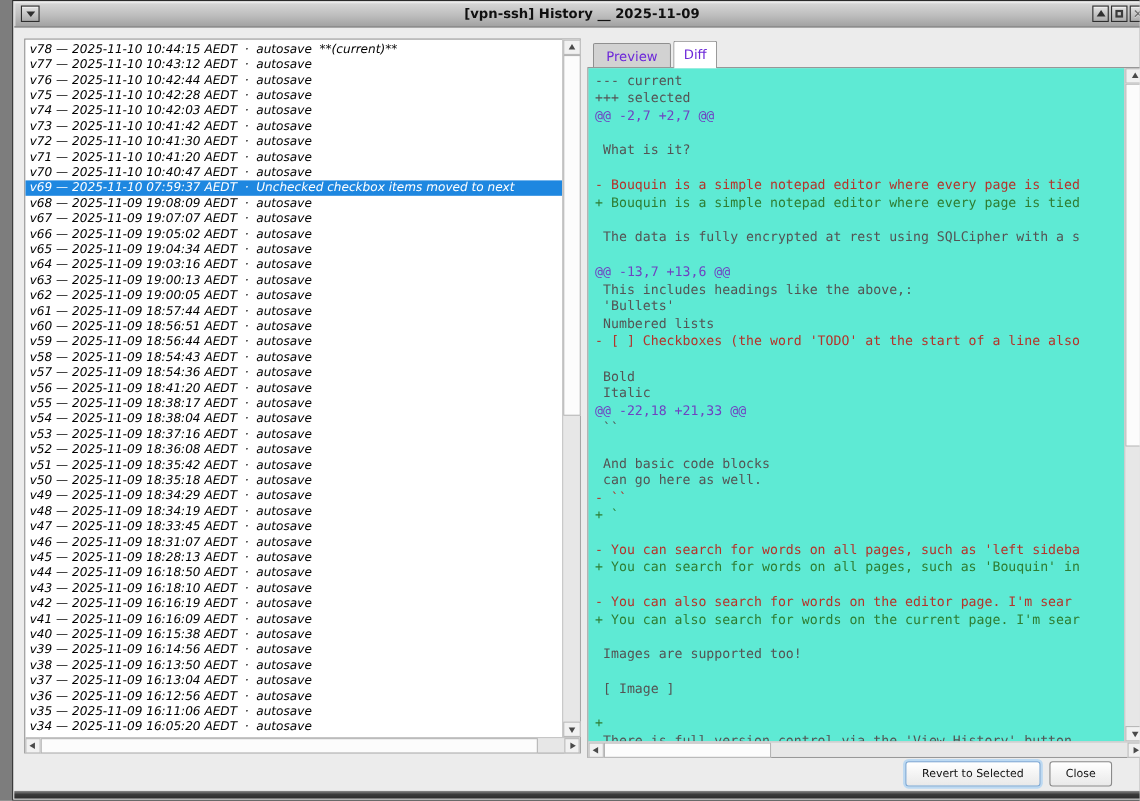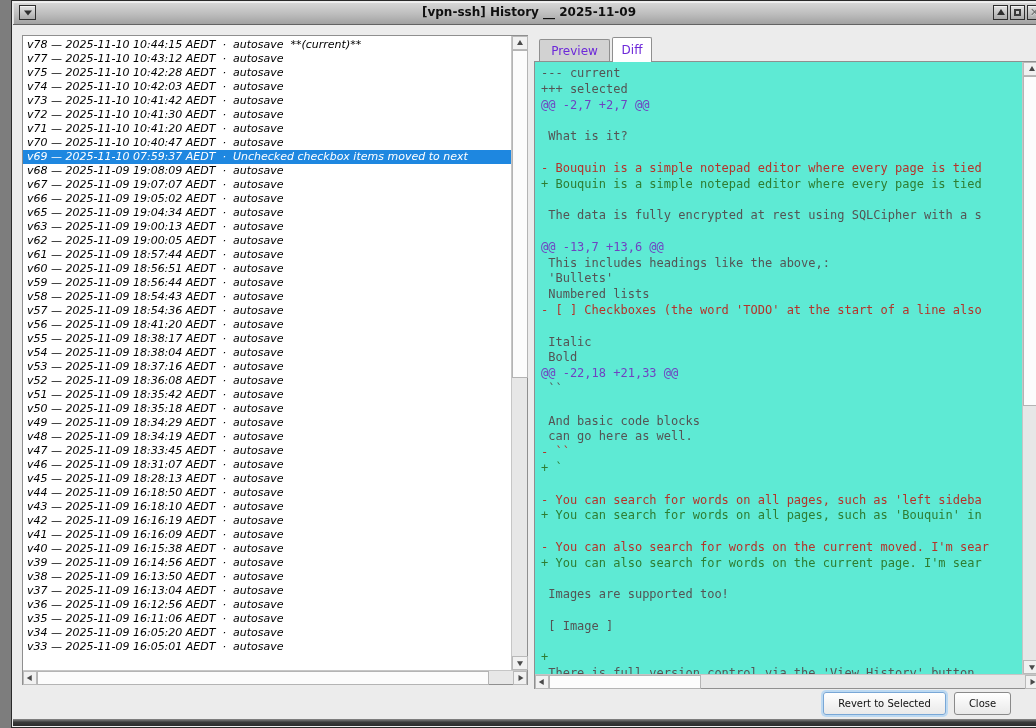--- a/index.html
+++ b/index.html
@@ -136,31 +136,33 @@
     </div>
     <div class="tb-btn close">
       <span class="xg">✕</span>
     </div>
   </div>
 
   <div class="list-container">
     <div class="list-rows">
         <div class="lrow">v78 — 2025-11-10 10:44:15 AEDT  ·  autosave  **(current)**</div>
         <div class="lrow">v77 — 2025-11-10 10:43:12 AEDT  ·  autosave</div>
+        <div class="lrow">v76 — 2025-11-10 10:42:44 AEDT  ·  autosave</div>
         <div class="lrow">v75 — 2025-11-10 10:42:28 AEDT  ·  autosave</div>
         <div class="lrow">v74 — 2025-11-10 10:42:03 AEDT  ·  autosave</div>
         <div class="lrow">v73 — 2025-11-10 10:41:42 AEDT  ·  autosave</div>
         <div class="lrow">v72 — 2025-11-10 10:41:30 AEDT  ·  autosave</div>
         <div class="lrow">v71 — 2025-11-10 10:41:20 AEDT  ·  autosave</div>
         <div class="lrow">v70 — 2025-11-10 10:40:47 AEDT  ·  autosave</div>
         <div class="lrow selected">v69 — 2025-11-10 07:59:37 AEDT  ·  Unchecked checkbox items moved to next</div>
         <div class="lrow">v68 — 2025-11-09 19:08:09 AEDT  ·  autosave</div>
         <div class="lrow">v67 — 2025-11-09 19:07:07 AEDT  ·  autosave</div>
         <div class="lrow">v66 — 2025-11-09 19:05:02 AEDT  ·  autosave</div>
         <div class="lrow">v65 — 2025-11-09 19:04:34 AEDT  ·  autosave</div>
+        <div class="lrow">v64 — 2025-11-09 19:03:16 AEDT  ·  autosave</div>
         <div class="lrow">v63 — 2025-11-09 19:00:13 AEDT  ·  autosave</div>
         <div class="lrow">v62 — 2025-11-09 19:00:05 AEDT  ·  autosave</div>
         <div class="lrow">v61 — 2025-11-09 18:57:44 AEDT  ·  autosave</div>
         <div class="lrow">v60 — 2025-11-09 18:56:51 AEDT  ·  autosave</div>
         <div class="lrow">v59 — 2025-11-09 18:56:44 AEDT  ·  autosave</div>
         <div class="lrow">v58 — 2025-11-09 18:54:43 AEDT  ·  autosave</div>
         <div class="lrow">v57 — 2025-11-09 18:54:36 AEDT  ·  autosave</div>
         <div class="lrow">v56 — 2025-11-09 18:41:20 AEDT  ·  autosave</div>
         <div class="lrow">v55 — 2025-11-09 18:38:17 AEDT  ·  autosave</div>
         <div class="lrow">v54 — 2025-11-09 18:38:04 AEDT  ·  autosave</div>
@@ -222,34 +224,34 @@
         <div class="dline add">+ Bouquin is a simple notepad editor where every page is tied</div>
         <div class="dline blank"></div>
         <div class="dline ctx"> The data is fully encrypted at rest using SQLCipher with a s</div>
         <div class="dline blank"></div>
         <div class="dline hunk">@@ -13,7 +13,6 @@</div>
         <div class="dline ctx"> This includes headings like the above,:</div>
         <div class="dline ctx"> 'Bullets'</div>
         <div class="dline ctx"> Numbered lists</div>
         <div class="dline del">- [ ] Checkboxes (the word 'TODO' at the start of a line also</div>
         <div class="dline blank"></div>
+        <div class="dline ctx"> Bold</div>
         <div class="dline ctx"> Italic</div>
-        <div class="dline ctx"> Bold</div>
         <div class="dline hunk">@@ -22,18 +21,33 @@</div>
         <div class="dline ctx"> ``</div>
         <div class="dline blank"></div>
         <div class="dline ctx"> And basic code blocks</div>
         <div class="dline ctx"> can go here as well.</div>
         <div class="dline del">- ``</div>
         <div class="dline add">+ `</div>
         <div class="dline blank"></div>
         <div class="dline del">- You can search for words on all pages, such as 'left sideba</div>
         <div class="dline add">+ You can search for words on all pages, such as 'Bouquin' in</div>
         <div class="dline blank"></div>
-        <div class="dline del">- You can also search for words on the current moved. I'm sear</div>
+        <div class="dline del">- You can also search for words on the editor page. I'm sear</div>
         <div class="dline add">+ You can also search for words on the current page. I'm sear</div>
         <div class="dline blank"></div>
         <div class="dline ctx"> Images are supported too!</div>
         <div class="dline blank"></div>
         <div class="dline ctx"> [ Image ]</div>
         <div class="dline blank"></div>
         <div class="dline add">+</div>
         <div class="dline ctx"> There is full version control via the 'View History' button</div>
       </div>
 

